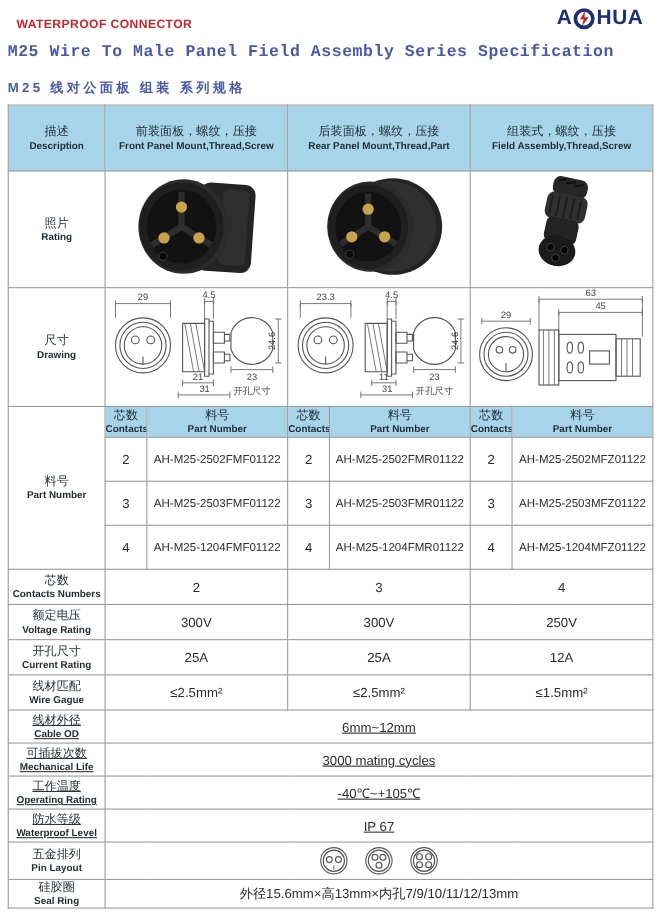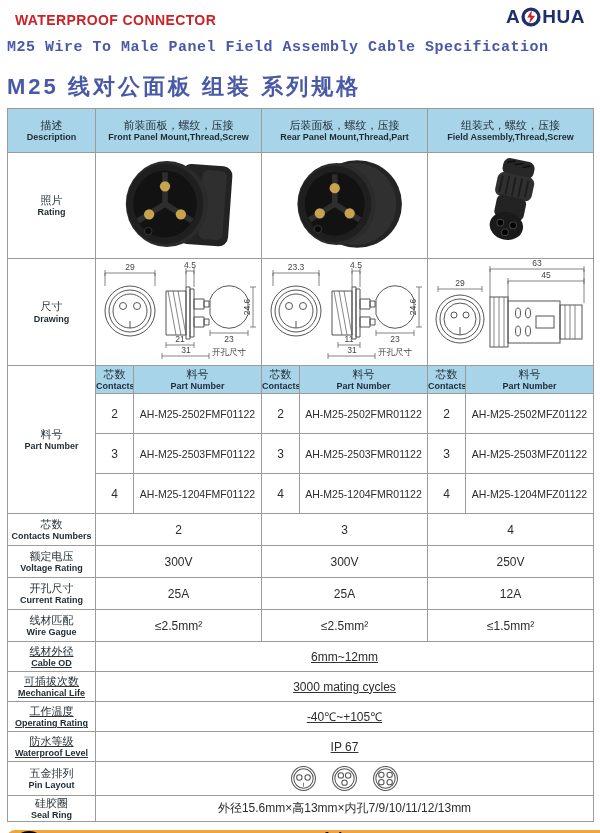--- a/index.html
+++ b/index.html
@@ -4,37 +4,37 @@
 <style>
   html,body{margin:0;padding:0;}
   body{
     width:600px;height:833px;overflow:hidden;background:#ffffff;
     font-family:"Liberation Sans",sans-serif;color:#333;
     display:flex;flex-direction:column;box-sizing:border-box;
   }
   .page{padding:0 7px;display:flex;flex-direction:column;height:100%;box-sizing:border-box;}
   .red-strip{height:3px;width:150px;background:#cc2227;}
   .brand-row{display:flex;justify-content:space-between;align-items:flex-end;padding:6px 8px 2px 8px;}
-  .brand{color:#cc2227;font-weight:bold;font-size:14px;letter-spacing:.4px;}
+  .brand{color:#cc2227;font-weight:bold;font-size:11px;letter-spacing:.4px;}
   .logo{display:flex;align-items:center;font-weight:bold;color:#1d2f6e;font-size:19px;letter-spacing:.5px;}
   .logo svg{margin:0 1px;}
   .gray-rule{height:2px;background:#8b8b8b;margin-top:2px;}
   .title-en{color:#4a58a8;font-family:"Liberation Mono","DejaVu Sans Mono",monospace;font-weight:bold;font-size:15px;letter-spacing:.5px;margin-top:7px;white-space:nowrap;}
-  .title-zh{color:#4a58a8;font-weight:bold;font-size:22px;letter-spacing:3px;margin-top:16px;}
+  .title-zh{color:#4a58a8;font-weight:bold;font-size:12px;letter-spacing:3px;margin-top:16px;}
   table.spec{border-collapse:collapse;table-layout:fixed;width:586px;margin-top:6px;}
   table.spec td{border:1px solid #9b9b9b;text-align:center;vertical-align:middle;padding:0;overflow:hidden;}
   .col-lbl{width:88px;}
   .col-c{width:38px;}
   .col-p{width:128px;}
   .hdr{background:#a8d4ea;}
   .zh{display:block;font-size:11px;color:#1e2b33;line-height:1.3;}
   .en{display:block;font-size:9px;font-weight:bold;color:#1e2b33;line-height:1.2;}
   .val{font-size:12px;color:#2c2c2c;}
   .pn{font-size:10.5px;color:#2c2c2c;letter-spacing:0;}
-  tr.h-desc{height:44px;} tr.h-photo{height:106px;} tr.h-draw{height:106px;}
+  tr.h-desc{height:60px;} tr.h-photo{height:106px;} tr.h-draw{height:106px;}
   tr.h-pnh{height:28px;} tr.h-pn{height:40px;} tr.h-spec{height:32px;}
   tr.h-span{height:30px;text-decoration:underline;} tr.h-pin{height:34px;margin-top:23px;} tr.h-seal{height:26px;}
   .pinrow{display:flex;justify-content:center;gap:14px;align-items:center;}
   svg text{fill:#444;font-size:8.5px;font-family:"Liberation Sans",sans-serif;text-anchor:middle;}
   .dim{stroke:#666;stroke-width:0.8;fill:none;}
   .outline{stroke:#555;stroke-width:1;fill:none;}
   .footer-bar{margin:8px 0 4px 0;height:23px;background:#f0a43c;border-radius:12px 0 0 12px;position:relative;display:flex;align-items:center;justify-content:center;width:593px;}
   .page-badge{position:absolute;left:8px;top:1px;width:28px;height:21px;background:#000000;border-radius:50%;color:#e2882a;font-weight:bold;font-size:12px;display:flex;align-items:center;justify-content:center;}
   .footer-url{color:#000000;font-weight:bold;font-size:14.5px;letter-spacing:.5px;}
 </style>
@@ -51,21 +51,21 @@
       <span>A</span>
       <svg width="20" height="20" viewBox="0 0 24 24">
         <circle cx="12" cy="12" r="9.5" fill="none" stroke="#1d2f6e" stroke-width="4"></circle>
         <path d="M13,3.5 L7.5,12.5 L11.5,12.5 L9.5,20.5 L17,10.5 L12.5,10.5 Z" fill="#cc2227"></path>
       </svg>
       <span>HUA</span>
     </div>
   </div>
   <div class="gray-rule"></div>
 
-  <div class="title-en">M25 Wire To Male Panel Field Assembly Cable Specification</div>
+  <div class="title-en">M25 Wire To Male Panel Field Assembly Series Specification</div>
   <div class="title-zh">M25 线对公面板 组装 系列规格</div>
 
   <table class="spec">
     <colgroup>
       <col class="col-lbl">
         <col class="col-c">
         <col class="col-p">
       <col class="col-c">
         <col class="col-p">
         <col class="col-c">

